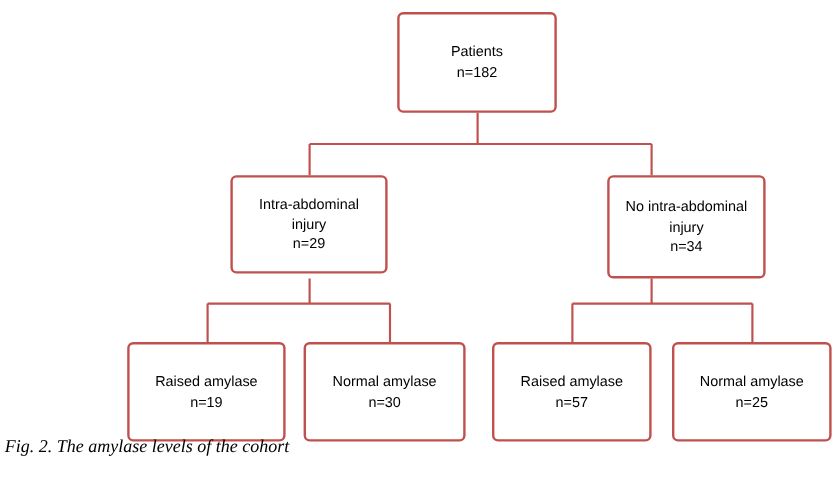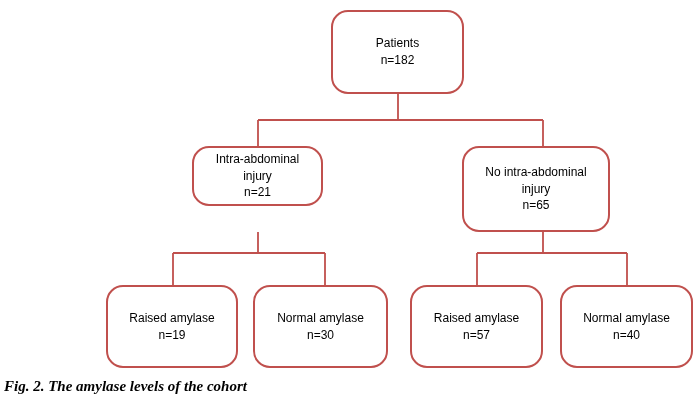--- a/index.html
+++ b/index.html
@@ -27,39 +27,39 @@
     width: 698px; height: 403px;
   }
   .connectors path {
     stroke: var(--connector);
     stroke-width: 1.8;
     fill: none;
   }
   .node {
     position: absolute;
     border: 2.2px solid var(--box-border);
-    border-radius: 17px;
+    border-radius: 5px;
     background: var(--box-fill);
     color: var(--text);
     display: flex;
     flex-direction: column;
     align-items: center;
     justify-content: center;
     text-align: center;
     font-size: 12px;
     line-height: 1.4;
     padding: 4px 8px;
   }
   .caption {
     position: absolute;
     left: 4px;
-    top: 378px;
+    top: 365px;
     font-family: "Liberation Serif", serif;
     font-style: italic;
-    font-weight: bold;
+    font-weight: normal;
     font-size: 15px;
     color: var(--text);
     white-space: nowrap;
     text-align: right;
   }
 </style>
 </head>
 <body>
 
 <div class="figure">
@@ -68,45 +68,45 @@
     <path d="M398 94 V120 M258 120 H543 M258 120 V146 M543 120 V146
              M258 232 V253 M173 253 H325 M173 253 V285 M325 253 V285
              M543 232 V253 M477 253 H627 M477 253 V285 M627 253 V285"></path>
   </svg>
 
   <div class="node" style="left:331px;top:10px;width:133px;height:84px">
     <div>Patients</div>
     <div>n=182</div>
   </div>
 
-  <div class="node" style="left:192px;top:146px;width:131px;height:60px">
+  <div class="node" style="left:192px;top:146px;width:131px;height:82px">
     <div>Intra-abdominal injury</div>
-    <div>n=21</div>
+    <div>n=29</div>
   </div>
 
-  <div class="node" style="left:462px;top:146px;width:148px;height:86px">
+  <div class="node" style="left:506px;top:146px;width:132px;height:86px">
     <div>No intra-abdominal injury</div>
-    <div>n=65</div>
+    <div>n=34</div>
   </div>
 
   <div class="node" style="left:106px;top:285px;width:132px;height:83px">
     <div>Raised amylase</div>
     <div>n=19</div>
   </div>
 
   <div class="node" style="left:253px;top:285px;width:135px;height:83px">
     <div>Normal amylase</div>
     <div>n=30</div>
   </div>
 
   <div class="node" style="left:410px;top:285px;width:133px;height:83px">
     <div>Raised amylase</div>
     <div>n=57</div>
   </div>
 
   <div class="node" style="left:560px;top:285px;width:133px;height:83px">
     <div>Normal amylase</div>
-    <div>n=40</div>
+    <div>n=25</div>
   </div>
 
   <div class="caption">Fig. 2. The amylase levels of the cohort</div>
 
 </div>
 
 </body></html>

